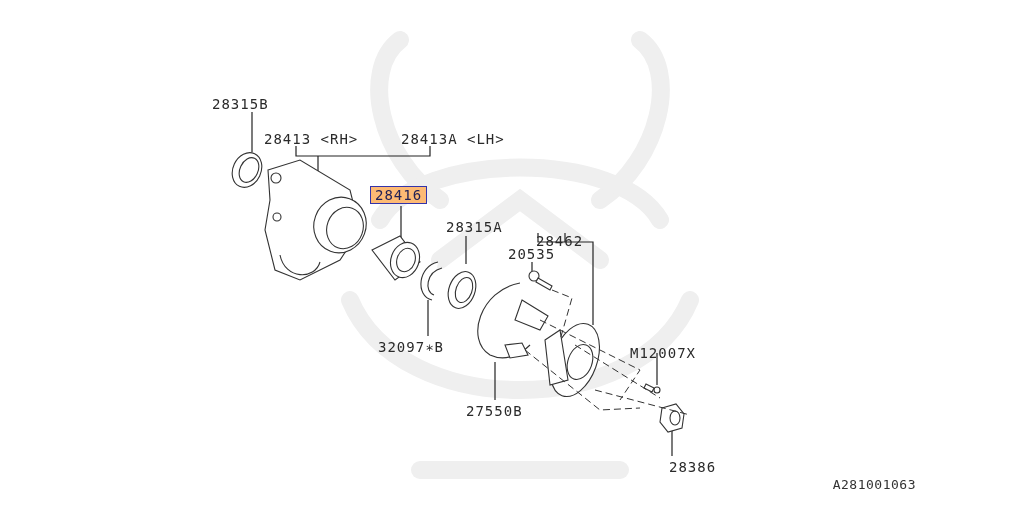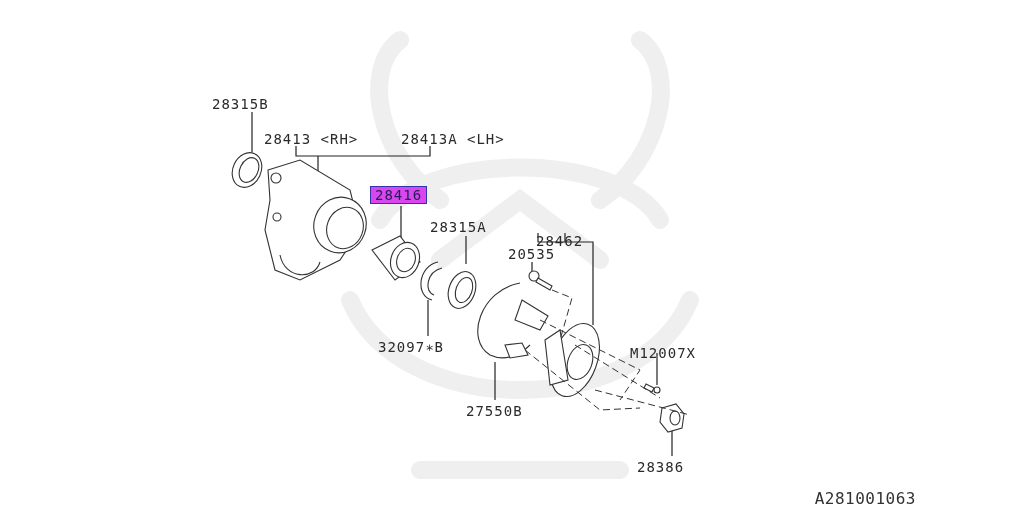--- a/index.html
+++ b/index.html
@@ -2,22 +2,22 @@
 <html><head>
 <meta charset="utf-8">
 <style>
   html, body { margin:0; padding:0; background:#ffffff; }
   body { width:1024px; height:512px; position:relative; overflow:hidden;
          font-family:"DejaVu Sans Mono","Liberation Mono",monospace; }
   .canvas { position:absolute; left:0; top:0; width:924px; height:512px; }
   .lbl { position:absolute; font-size:14px; color:#2a2a2a; letter-spacing:1px;
          font-family:"DejaVu Sans Mono","Liberation Mono",monospace; white-space:nowrap;
          cursor:pointer; line-height:16px; }
-  .lbl.hl { background:#d946ef; border:1px solid #3333aa; padding:0 4px; color:#222255; }
-  .refcode { position:absolute; right:8px; bottom:4px; font-size:16px; color:#333;
+  .lbl.hl { background:#fdba74; border:1px solid #3333aa; padding:0 4px; color:#222255; }
+  .refcode { position:absolute; right:8px; bottom:20px; font-size:13px; color:#333;
              font-family:"DejaVu Sans Mono","Liberation Mono",monospace; letter-spacing:0.5px; }
   svg .ln { stroke:#222; stroke-width:1.2; fill:none; }
   svg .part { stroke:#333; stroke-width:1.1; fill:#fff; }
   svg .dash { stroke:#333; stroke-width:1; fill:none; stroke-dasharray:7 4; }
   svg .wm { stroke:#efefef; stroke-width:18; fill:none; stroke-linecap:round; }
 </style>
 </head>
 <body>
 
 <div class="canvas">
@@ -107,22 +107,22 @@
       <path class="dash" d="M575 345 L660 398"></path>
       <path class="dash" d="M595 390 L690 415"></path>
     </g>
   </svg>
 
   
   <div class="lbl" style="left:212px;top:96px;">28315B</div>
   <div class="lbl" style="left:264px;top:131px;">28413 &lt;RH&gt;</div>
   <div class="lbl" style="left:401px;top:131px;">28413A &lt;LH&gt;</div>
   <div class="lbl hl" style="left:370px;top:186px;">28416</div>
-  <div class="lbl" style="left:430px;top:219px;">28315A</div>
+  <div class="lbl" style="left:446px;top:219px;">28315A</div>
   <div class="lbl" style="left:536px;top:217px;margin-top:16px;">28462</div>
   <div class="lbl" style="left:508px;top:246px;">20535</div>
   <div class="lbl" style="left:378px;top:339px;">32097∗B</div>
   <div class="lbl" style="left:630px;top:337px;margin-top:8px;">M12007X</div>
   <div class="lbl" style="left:466px;top:403px;">27550B</div>
-  <div class="lbl" style="left:637px;top:459px;">28386</div>
+  <div class="lbl" style="left:669px;top:459px;">28386</div>
 
   <div class="refcode">A281001063</div>
 </div>
 
 </body></html>

